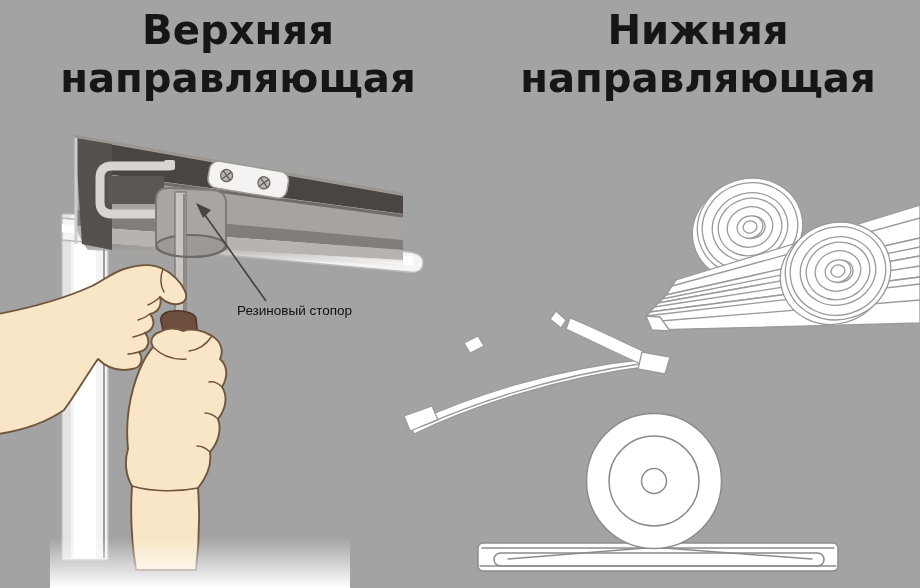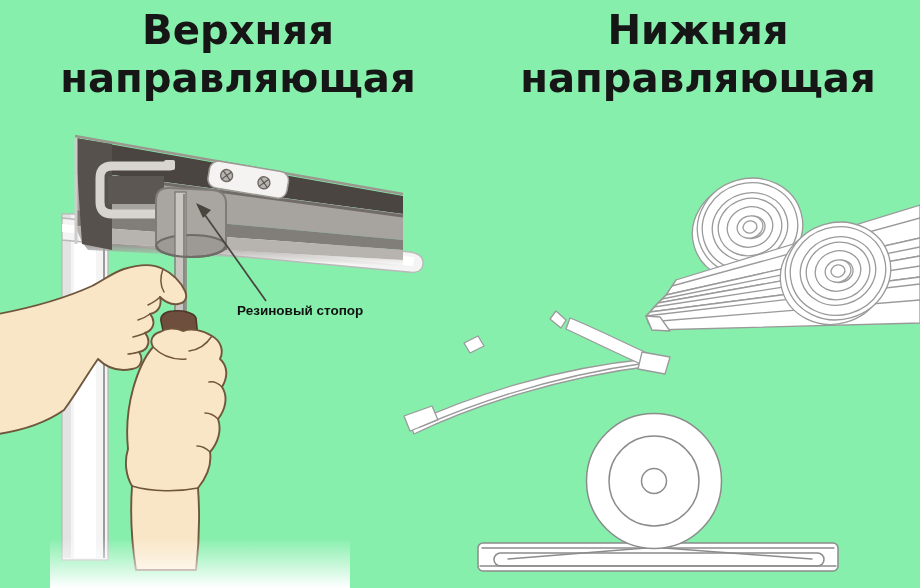--- a/index.html
+++ b/index.html
@@ -6,29 +6,29 @@
     --title-color:#161616; --label-color:#111111;
     --rail-dark:#4a4541; --rail-channel:#a7a39f; --rail-lip:#817d79; --rail-base:#b7b3af;
     --rail-endcap:#57514d; --clip-light:#d8d5d1;
     --frame-fill:#f4f4f4; --frame-edge:#b9b9b9;
     --skin:#f9e6c6; --skin-outline:#70563c;
     --stopper-brown:#6e4e3d; --rod-gray:#c9c6c2;
     --lineart-gray:#9a9a9a; --lineart-dark:#8c8c8c; --arrow-color:#46453e;
   }
   *{margin:0;padding:0;box-sizing:border-box}
   body{background:#dddddd;font-family:"Liberation Sans",sans-serif}
-  .canvas{position:relative;width:920px;height:588px;background:#86efac;overflow:hidden;margin:0 auto}
+  .canvas{position:relative;width:920px;height:588px;background:#a3a3a3;overflow:hidden;margin:0 auto}
   .title{position:absolute;top:6px;width:400px;text-align:center;color:var(--title-color);
          font-family:"DejaVu Sans",sans-serif;font-weight:bold;font-size:41px;line-height:48px;
          letter-spacing:0px;transform:scaleX(.98);transform-origin:center top;}
   .title span{display:block}
   .title-left{left:38px}
   .title-right{left:498px}
   .callout-label{position:absolute;left:237px;top:303px;font-family:"Liberation Sans",sans-serif;
-         font-weight:bold;font-size:13.5px;color:var(--label-color);white-space:nowrap}
+         font-weight:normal;font-size:13.5px;color:var(--label-color);white-space:nowrap}
   svg.art{position:absolute;left:0;top:0}
   
   .frame-f{fill:var(--frame-fill);stroke:var(--frame-edge);stroke-width:1.4}
   .white-f{fill:#ffffff;stroke:none}
   .s-skin{fill:var(--skin);stroke:var(--skin-outline);stroke-width:1.9;stroke-linejoin:round}
   .s-line{fill:none;stroke:var(--skin-outline);stroke-width:1.5;stroke-linecap:round}
   
   .la{fill:#ffffff;stroke:var(--lineart-gray);stroke-width:1.3;stroke-linejoin:round}
   .la-n{fill:none;stroke:var(--lineart-gray);stroke-width:1.3;stroke-linecap:round}
   .lb{fill:#ffffff;stroke:var(--lineart-dark);stroke-width:1.5;stroke-linejoin:round}

